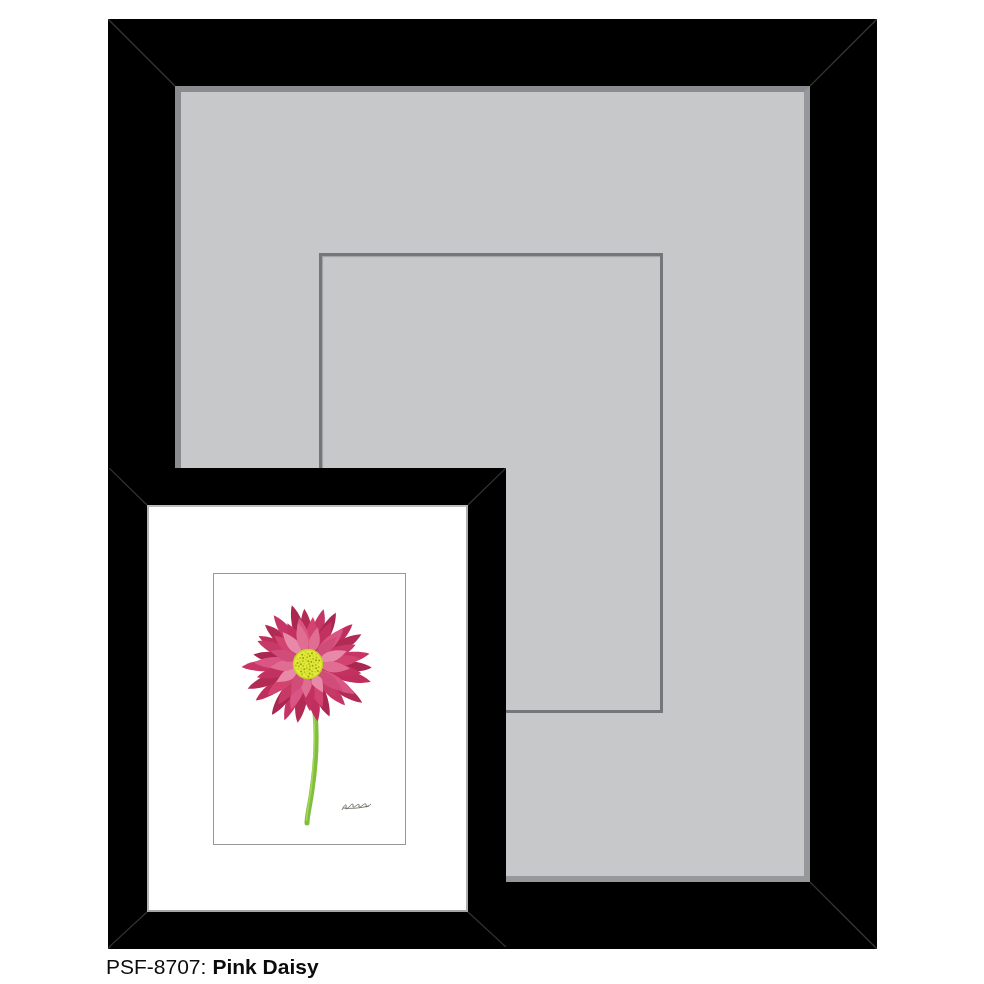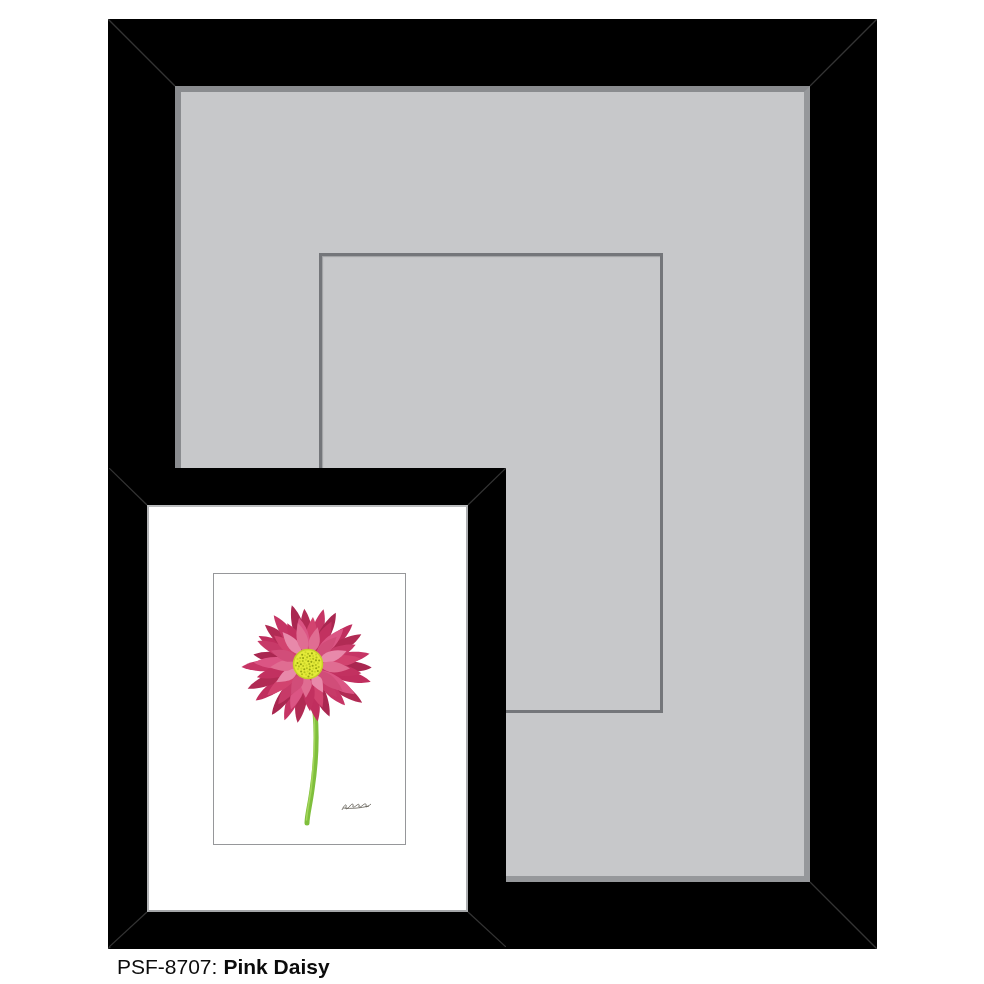--- a/index.html
+++ b/index.html
@@ -36,21 +36,21 @@
     box-sizing:border-box;
   }
   .artwork{
     position:absolute;left:104px;top:105px;width:193px;height:272px;
     background:#ffffff;border:1px solid #96979a;box-sizing:border-box;
   }
   .artwork svg{display:block;width:191px;height:270px;}
   .miter{position:absolute;left:0;top:0;width:100%;height:100%;pointer-events:none;}
   
   .caption{
-    position:absolute;left:117px;top:955px;
+    position:absolute;left:106px;top:955px;
     font-size:21px;line-height:24px;color:#0b0b0b;white-space:nowrap;
   }
   .caption .title{font-weight:bold;margin-left:6px;}
 </style>
 </head>
 <body>
 
 <div class="canvas">
 
   <div class="frame-large">

